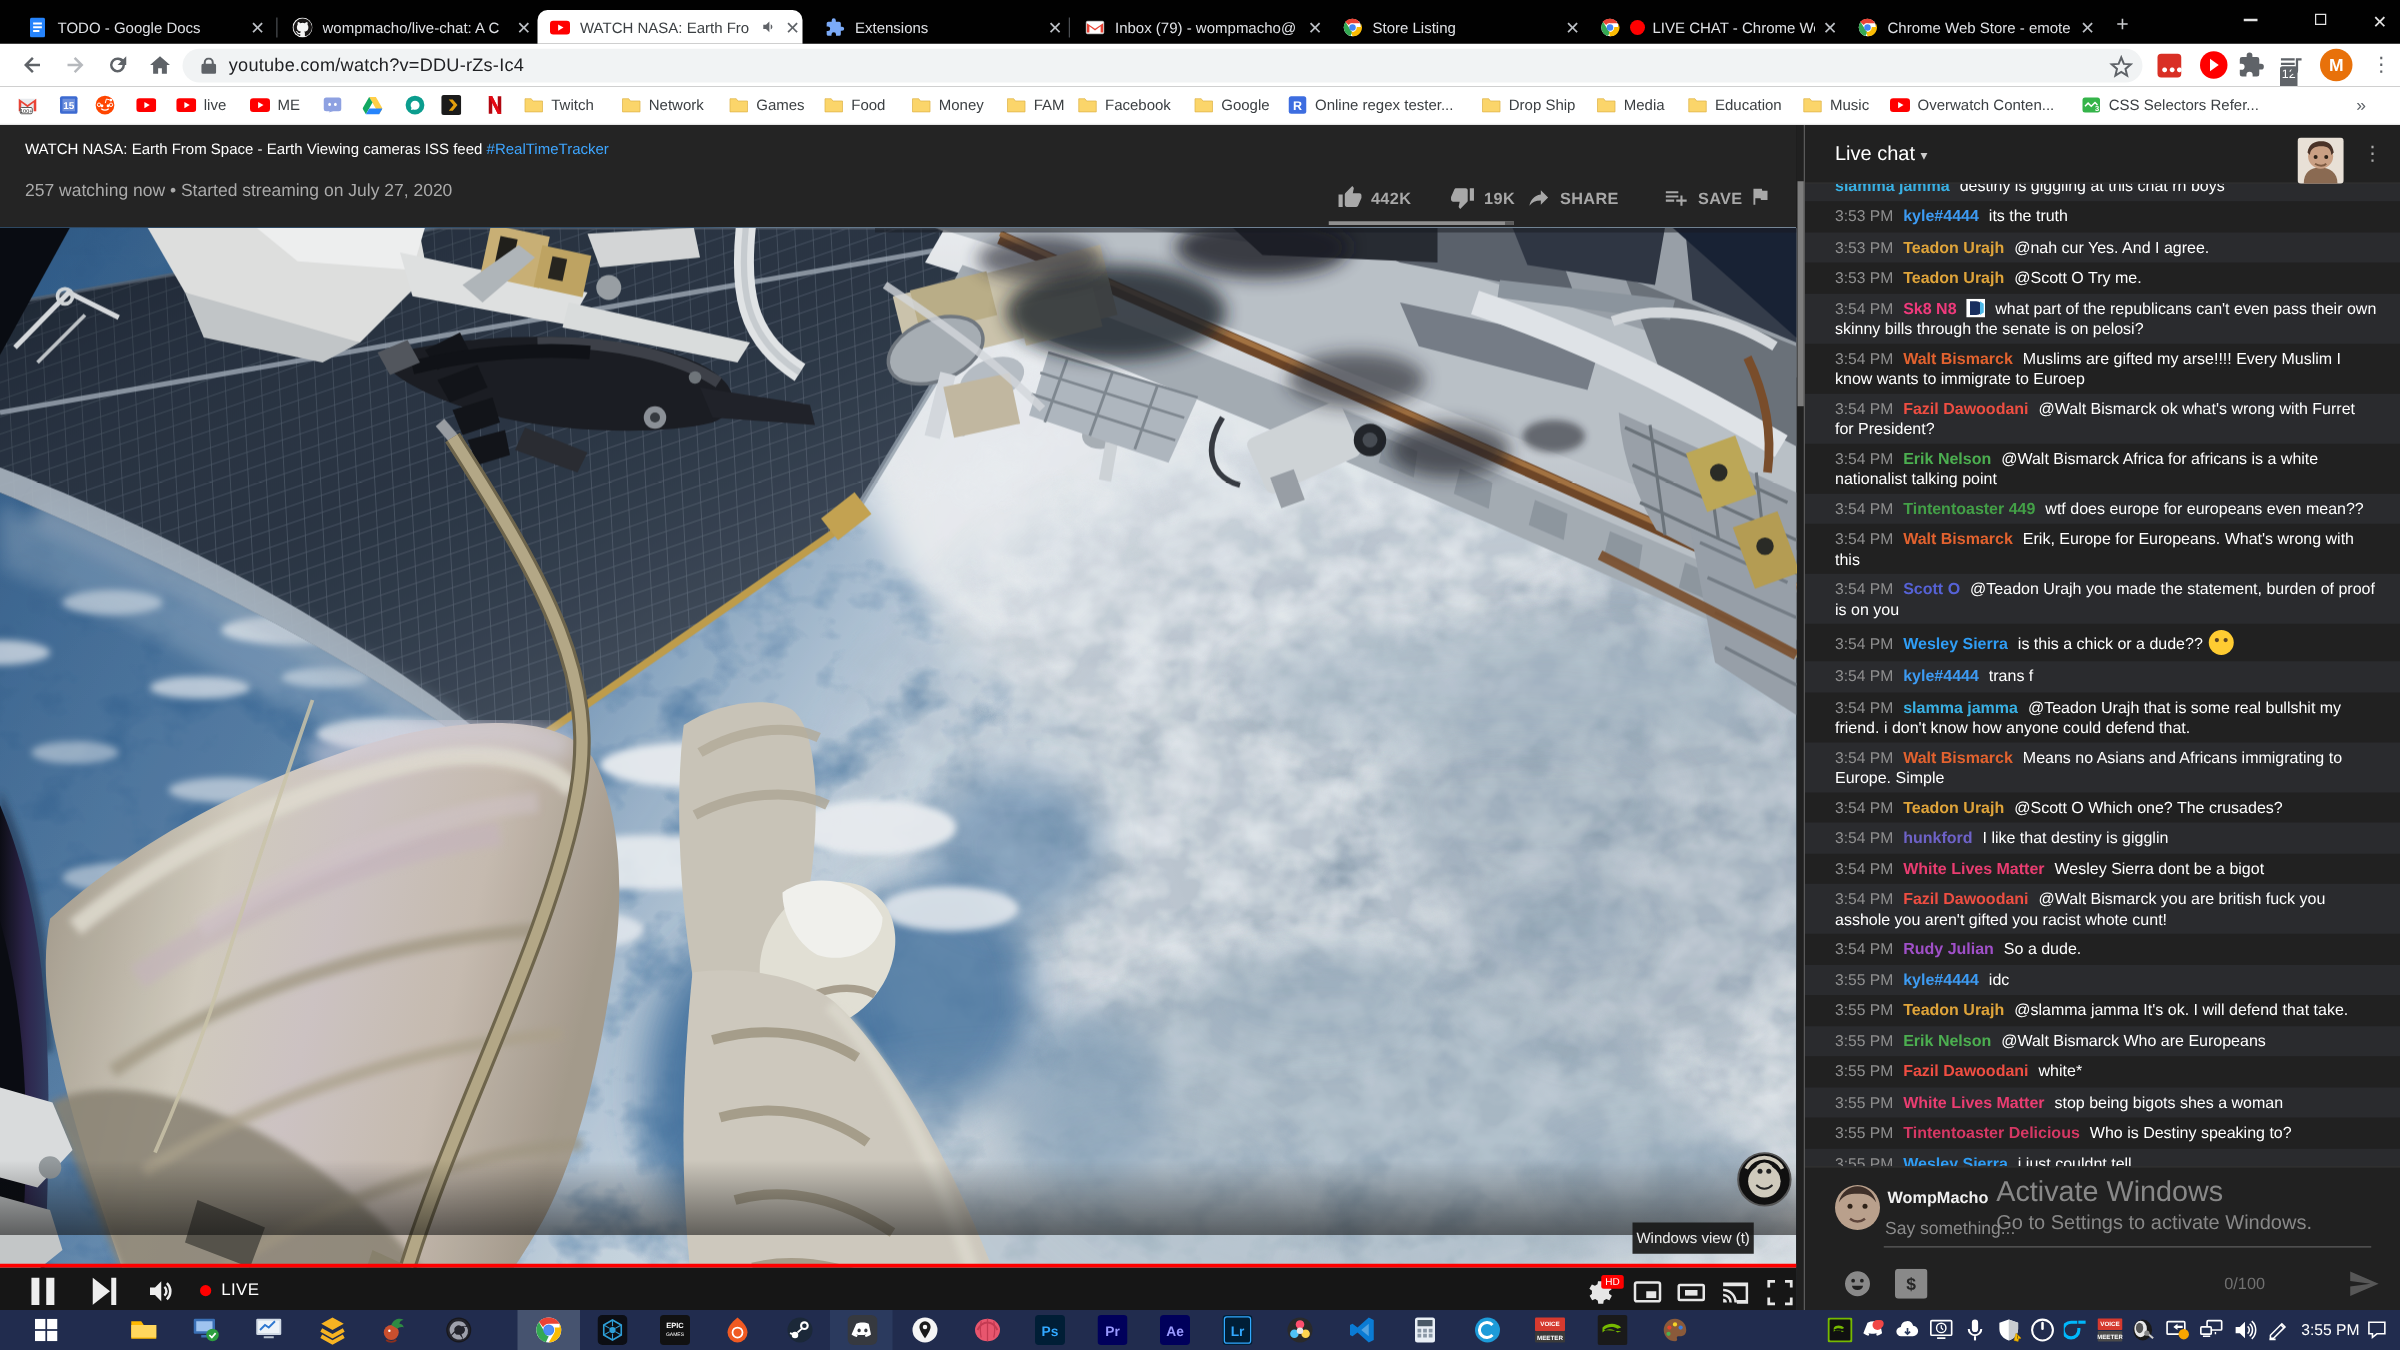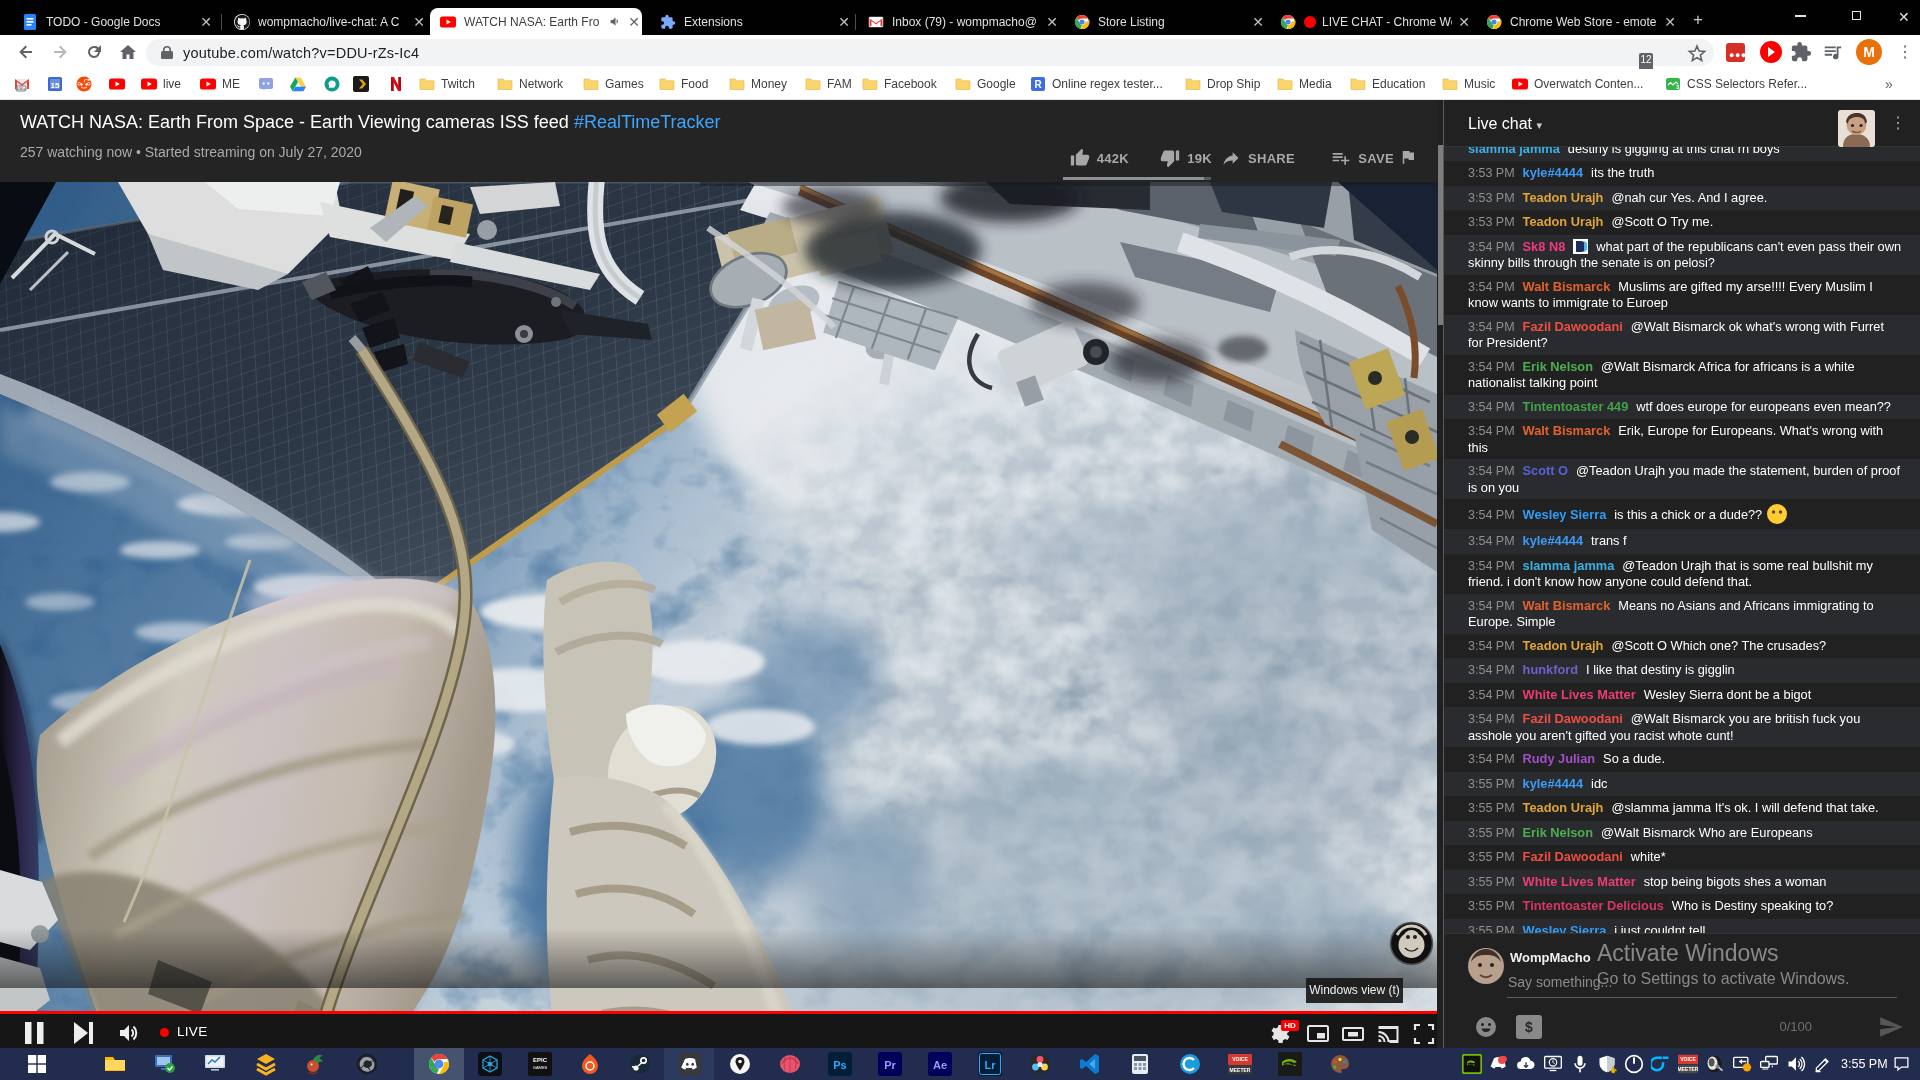--- a/index.html
+++ b/index.html
@@ -14,21 +14,21 @@
 #toolbar{position:absolute;left:0;top:35px;width:1920px;height:34px;background:#fff}
 .navic{position:absolute;top:3px;width:28px;height:28px;color:#5f6368}
 #omni{position:absolute;left:146px;top:4px;width:1568px;height:27px;background:#f1f3f4;border-radius:14px;display:flex;align-items:center}
 #omni .lock{margin-left:14px}
 #omni .url{font-size:14.5px;color:#202124;margin-left:10px;letter-spacing:.2px}
 #bookbar{position:absolute;left:0;top:69px;width:1920px;height:31px;background:#fff;border-bottom:1px solid #e6e6e6}
 .bm{position:absolute;top:5px;height:20px;display:flex;align-items:center;font-size:12px;color:#3c4043;white-space:nowrap}
 .bm .bi{width:16px;height:16px;margin-right:6px;flex:none}
 #page{position:absolute;left:0;top:100px;width:1920px;height:948px;background:#181818}
 #titlebar{position:absolute;left:0;top:0;width:1437px;height:82px;background:#242424}
-#vtitle{position:absolute;left:20px;top:12px;font-size:18px;color:#fff}
+#vtitle{position:absolute;left:20px;top:12px;font-size:12px;color:#fff}
 #vtitle a{color:#3ea6ff;text-decoration:none}
 #vsub{position:absolute;left:20px;top:44px;font-size:14px;color:#aaa}
 #vbtns{position:absolute;right:0;top:0;width:420px;height:82px;color:#a8a8a8;font-size:13px;font-weight:bold}
 .vb{position:absolute;top:48px;display:flex;align-items:center;letter-spacing:.3px}
 .vb svg{margin-right:7px}
 #ratio{position:absolute;left:1063px;top:77px;width:148px;height:3px;background:#909090}
 #ratio i{position:absolute;right:0;top:0;width:7px;height:3px;background:#5c5c5c}
 #player{position:absolute;left:0;top:82px;width:1437px;height:866px;background:#3e6f9e;overflow:hidden}
 #pgsb{position:absolute;left:1437px;top:0;width:7px;height:948px;background:#202020;border-right:1px solid #5a5a5a}
 #pgsb i{position:absolute;left:1px;top:45px;width:5px;height:180px;background:#7d7d7d}
@@ -154,21 +154,21 @@
       <svg class="lock" width="12" height="14" viewBox="0 0 12 14" style="margin-left:15px">
         <path fill="#5f6368" d="M2 5V4a4 4 0 0 1 8 0v1h.5A1.5 1.5 0 0 1 12 6.5v5A1.5 1.5 0 0 1 10.5 13h-9A1.5 1.5 0 0 1 0 11.5v-5A1.5 1.5 0 0 1 1.5 5H2zm1.6 0h4.8V4a2.4 2.4 0 0 0-4.8 0v1z"></path>
       </svg>
       <span class="url">youtube.com/watch?v=DDU-rZs-Ic4</span>
     </div>
  <svg class="navic" style="left:1683px;top:5px" viewBox="0 0 28 28">
       <path d="M14 6l2.1 5.1 5.5.4-4.2 3.6 1.3 5.4L14 17.6l-4.7 2.9 1.3-5.4-4.2-3.6 5.5-.4z" fill="none" stroke="#5f6368" stroke-width="1.6"></path>
     </svg>
  <div style="position:absolute;left:1726px;top:8px;width:19px;height:19px;background:#d93025;border-radius:3px"></div>
  <div style="position:absolute;left:1729px;top:15px;color:#fff;font-size:9px;letter-spacing:.5px">●●●</div>
- <div style="position:absolute;left:1639px;top:18px;width:14px;height:29px;background:#606469;border-radius:2px;color:#fff;font-size:10px;text-align:center;line-height:13px">12</div>
+ <div style="position:absolute;left:1824px;top:18px;width:14px;height:29px;background:#606469;border-radius:2px;color:#fff;font-size:10px;text-align:center;line-height:13px">12</div>
  <div style="position:absolute;left:1760px;top:6px;width:22px;height:22px;background:#f00;border-radius:50%"></div>
  <div style="position:absolute;left:1768px;top:12px;width:0;height:0;border-left:7px solid #fff;border-top:5px solid transparent;border-bottom:5px solid transparent"></div>
  <svg class="navic" style="left:1790px;top:6px;width:22px;height:22px" viewBox="0 0 24 24" fill="#5f6368">
       <path d="M20.5 11H19V7a2 2 0 0 0-2-2h-4V3.5a2.5 2.5 0 0 0-5 0V5H4a2 2 0 0 0-2 2v3.8h1.5a2.7 2.7 0 0 1 0 5.4H2V20a2 2 0 0 0 2 2h3.8v-1.5a2.7 2.7 0 0 1 5.4 0V22H17a2 2 0 0 0 2-2v-4h1.5a2.5 2.5 0 0 0 0-5z"></path>
     </svg>
  <svg class="navic" style="left:1822px;top:6px;width:22px;height:22px" viewBox="0 0 24 24" fill="#5f6368">
       <path d="M3 6h12v2H3zm0 4h12v2H3zm0 4h8v2H3zm13-8v8.2a3 3 0 1 0 2 2.8V8h3V6h-5z"></path>
     </svg>
  <div style="position:absolute;left:1856px;top:4px;width:26px;height:26px;background:#e8710a;border-radius:50%;color:#fff;font-size:14px;font-weight:bold;text-align:center;line-height:26px">M</div>
  <div style="position:absolute;left:1897px;top:7px;color:#5f6368;font-size:16px">⋮</div>
@@ -672,21 +672,21 @@
         </svg>
     <svg style="position:absolute;left:116px;top:7px" width="26" height="24" viewBox="0 0 24 24" fill="#eee">
           <path d="M3 9v6h4l5 5V4L7 9H3z"></path>
           <path d="M14.5 8.5a4.5 4.5 0 0 1 0 7M16.5 5.5a9 9 0 0 1 0 13" stroke="#eee" stroke-width="2" fill="none"></path>
         </svg>
     <div style="position:absolute;left:160px;top:14px;width:9px;height:9px;border-radius:50%;background:#f00"></div>
     <div style="position:absolute;left:177px;top:10px;color:#fff;font-size:13.5px;letter-spacing:.3px">LIVE</div>
     <svg style="position:absolute;left:1268px;top:8px" width="24" height="24" viewBox="0 0 24 24" fill="#e6e6e6">
           <path d="M12 15.5A3.5 3.5 0 1 1 12 8.5a3.5 3.5 0 0 1 0 7zm7.4-2.5l2.1 1.6-2 3.5-2.5-1a8 8 0 0 1-2 1.2l-.4 2.7h-4l-.4-2.7a8 8 0 0 1-2-1.2l-2.5 1-2-3.5L5.6 13a8 8 0 0 1 0-2.4L3.5 9l2-3.5 2.5 1a8 8 0 0 1 2-1.2L10.4 3h4l.4 2.7a8 8 0 0 1 2 1.2l2.5-1 2 3.5-2.1 1.6a8 8 0 0 1 0 2.4z"></path>
         </svg>
-    <div style="position:absolute;left:1281px;top:6px;width:18px;height:11px;background:#f00;border-radius:2px;color:#fff;font-size:8px;font-weight:bold;text-align:center;line-height:11px">HD</div>
+    <div style="position:absolute;left:1281px;top:6px;width:18px;height:11px;background:#f00;border-radius:2px;color:#fff;font-size:8px;font-weight:normal;text-align:center;line-height:11px">HD</div>
     <svg style="position:absolute;left:1306px;top:8px" width="24" height="24" viewBox="0 0 24 24">
           <rect x="2" y="4" width="20" height="15" rx="1.5" fill="none" stroke="#e6e6e6" stroke-width="2"></rect>
           <rect x="11" y="11" width="8" height="5.5" fill="#e6e6e6"></rect>
         </svg>
     <svg style="position:absolute;left:1341px;top:8px" width="24" height="24" viewBox="0 0 24 24">
           <rect x="2" y="6" width="20" height="12" rx="1" fill="none" stroke="#e6e6e6" stroke-width="2"></rect>
           <rect x="7" y="10" width="10" height="4.5" fill="#e6e6e6"></rect>
         </svg>
     <svg style="position:absolute;left:1376px;top:8px" width="25" height="24" viewBox="0 0 24 24" fill="#e6e6e6">
           <path d="M2 17v3h3a3 3 0 0 0-3-3zm0-4v2a5 5 0 0 1 5 5h2a7 7 0 0 0-7-7zm0-4v2a9 9 0 0 1 9 9h2A11 11 0 0 0 2 9zm20-5H2v3h18v11h-7v3h9z"></path>

